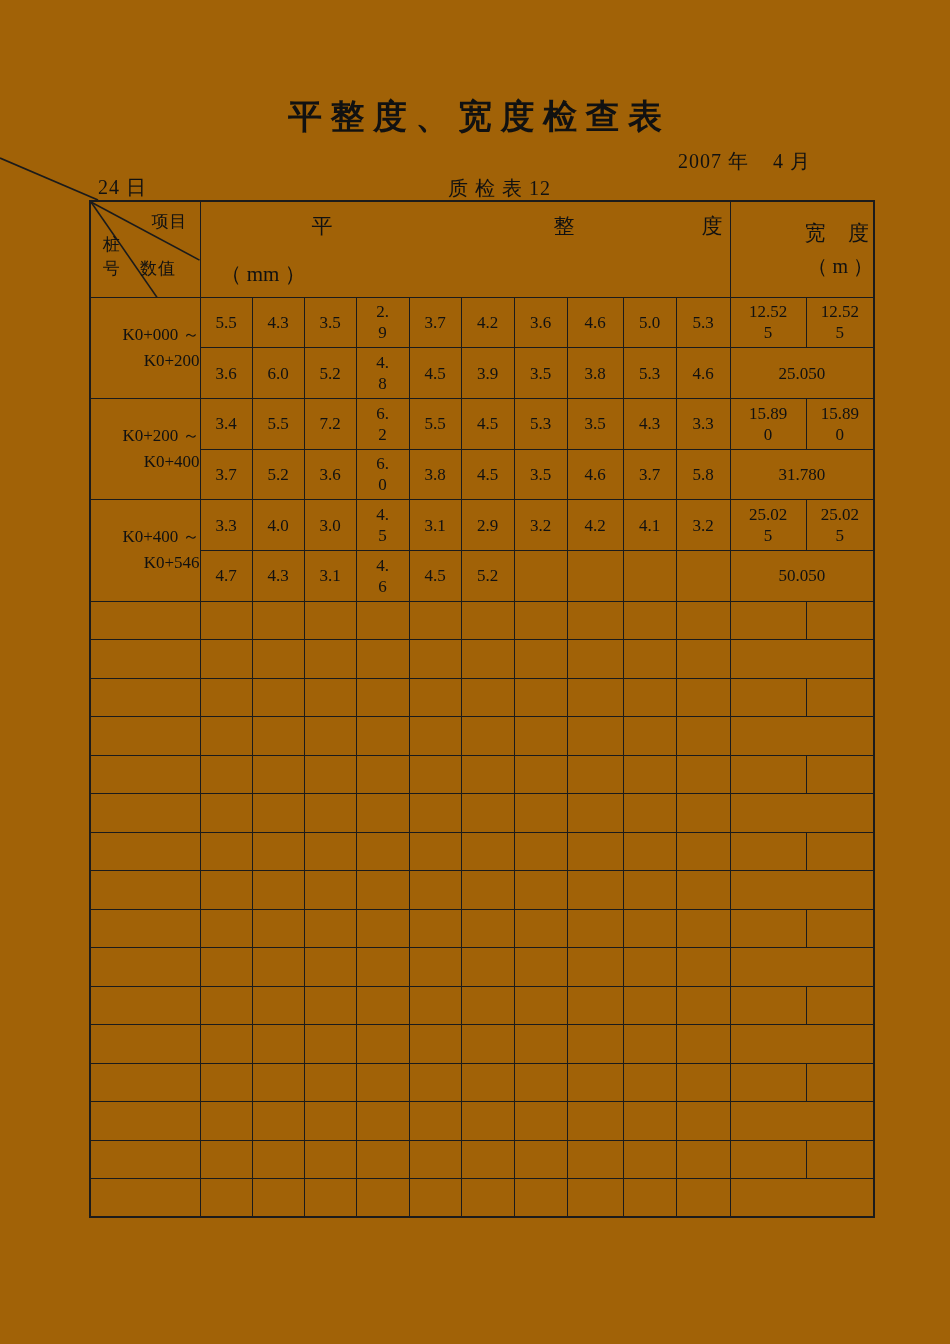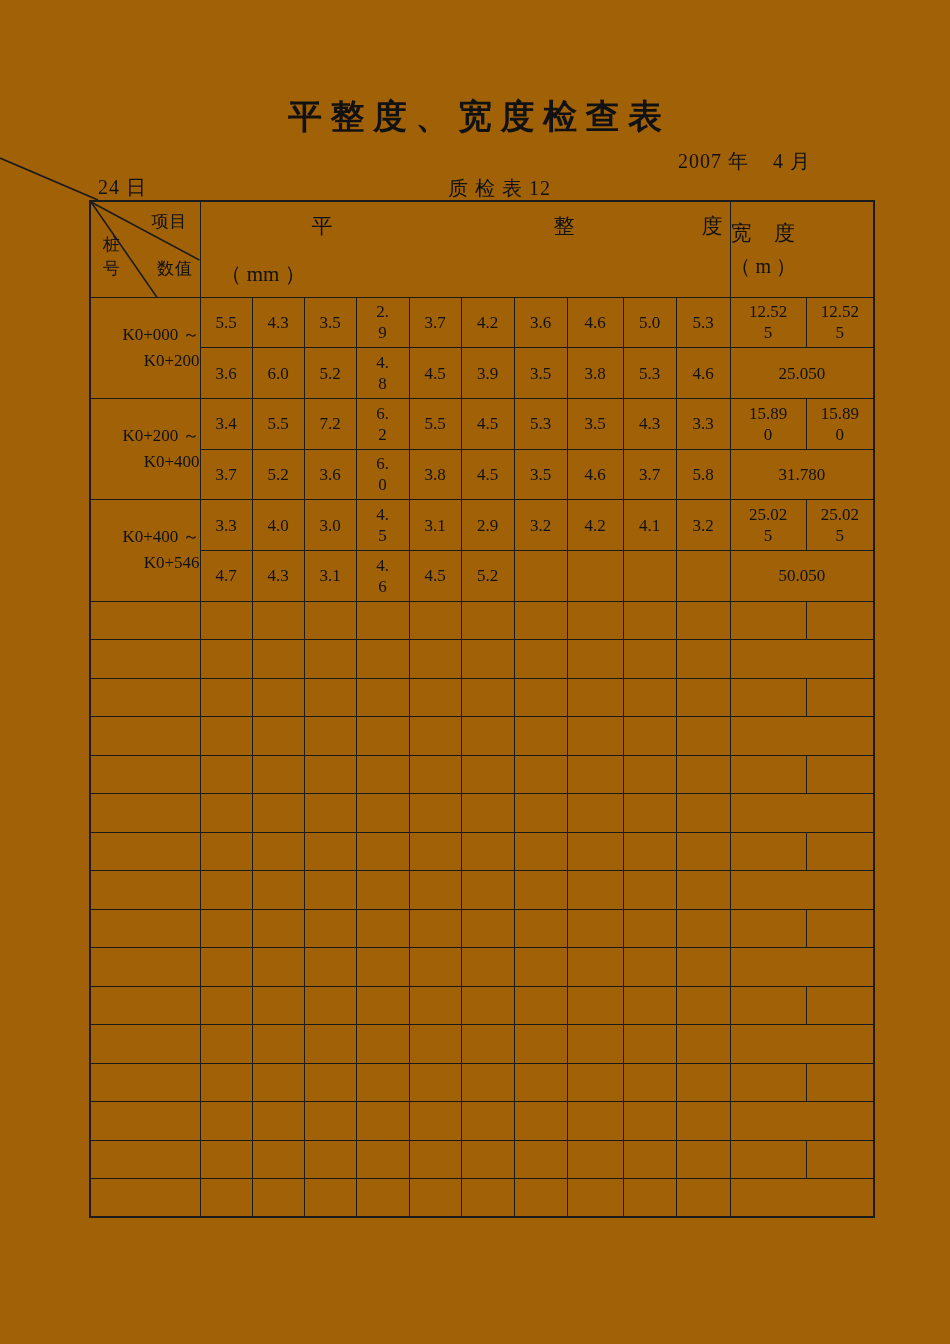--- a/index.html
+++ b/index.html
@@ -38,32 +38,32 @@
     font-weight:normal;
     box-sizing:border-box;
   }
   tr.header-row{height:96px;}
   tr.data-row{height:50.7px;}
   tr.empty-row{height:38.5px;}
 
   .corner-cell{position:relative;overflow:hidden;}
   .corner-label{position:absolute;font-size:17px;letter-spacing:1px;}
   .corner-item{right:12px;top:8px;}
-  .corner-value{left:66px;top:55px;}
+  .corner-value{left:49px;top:55px;}
   .corner-stake{left:11px;top:31px;width:1.15em;word-break:break-all;line-height:1.4;}
   .corner-svg{position:absolute;left:0;top:0;width:100%;height:100%;}
 
   .flat-header{position:relative;}
   .flat-char{position:absolute;top:10px;font-size:21px;}
   .flat-char.c0{left:111px;}
   .flat-char.c1{left:353px;}
   .flat-char.c2{left:501px;}
   .flat-unit{position:absolute;left:20px;top:58px;font-size:21px;white-space:pre;}
 
-  .width-header{text-align:left;vertical-align:middle;margin-top:24px;}
+  .width-header{text-align:right;vertical-align:middle;margin-top:24px;}
   .width-header .wh1{display:block;font-size:21px;white-space:pre;letter-spacing:4px;margin-bottom:6px;}
   .width-header .wh2{display:block;font-size:20px;white-space:pre;}
 
   td.val-cell{
     text-align:center;vertical-align:middle;
     font-size:17px;line-height:21px;
     white-space:pre-line;
   }
   td.stake-cell{
     text-align:right;vertical-align:middle;

